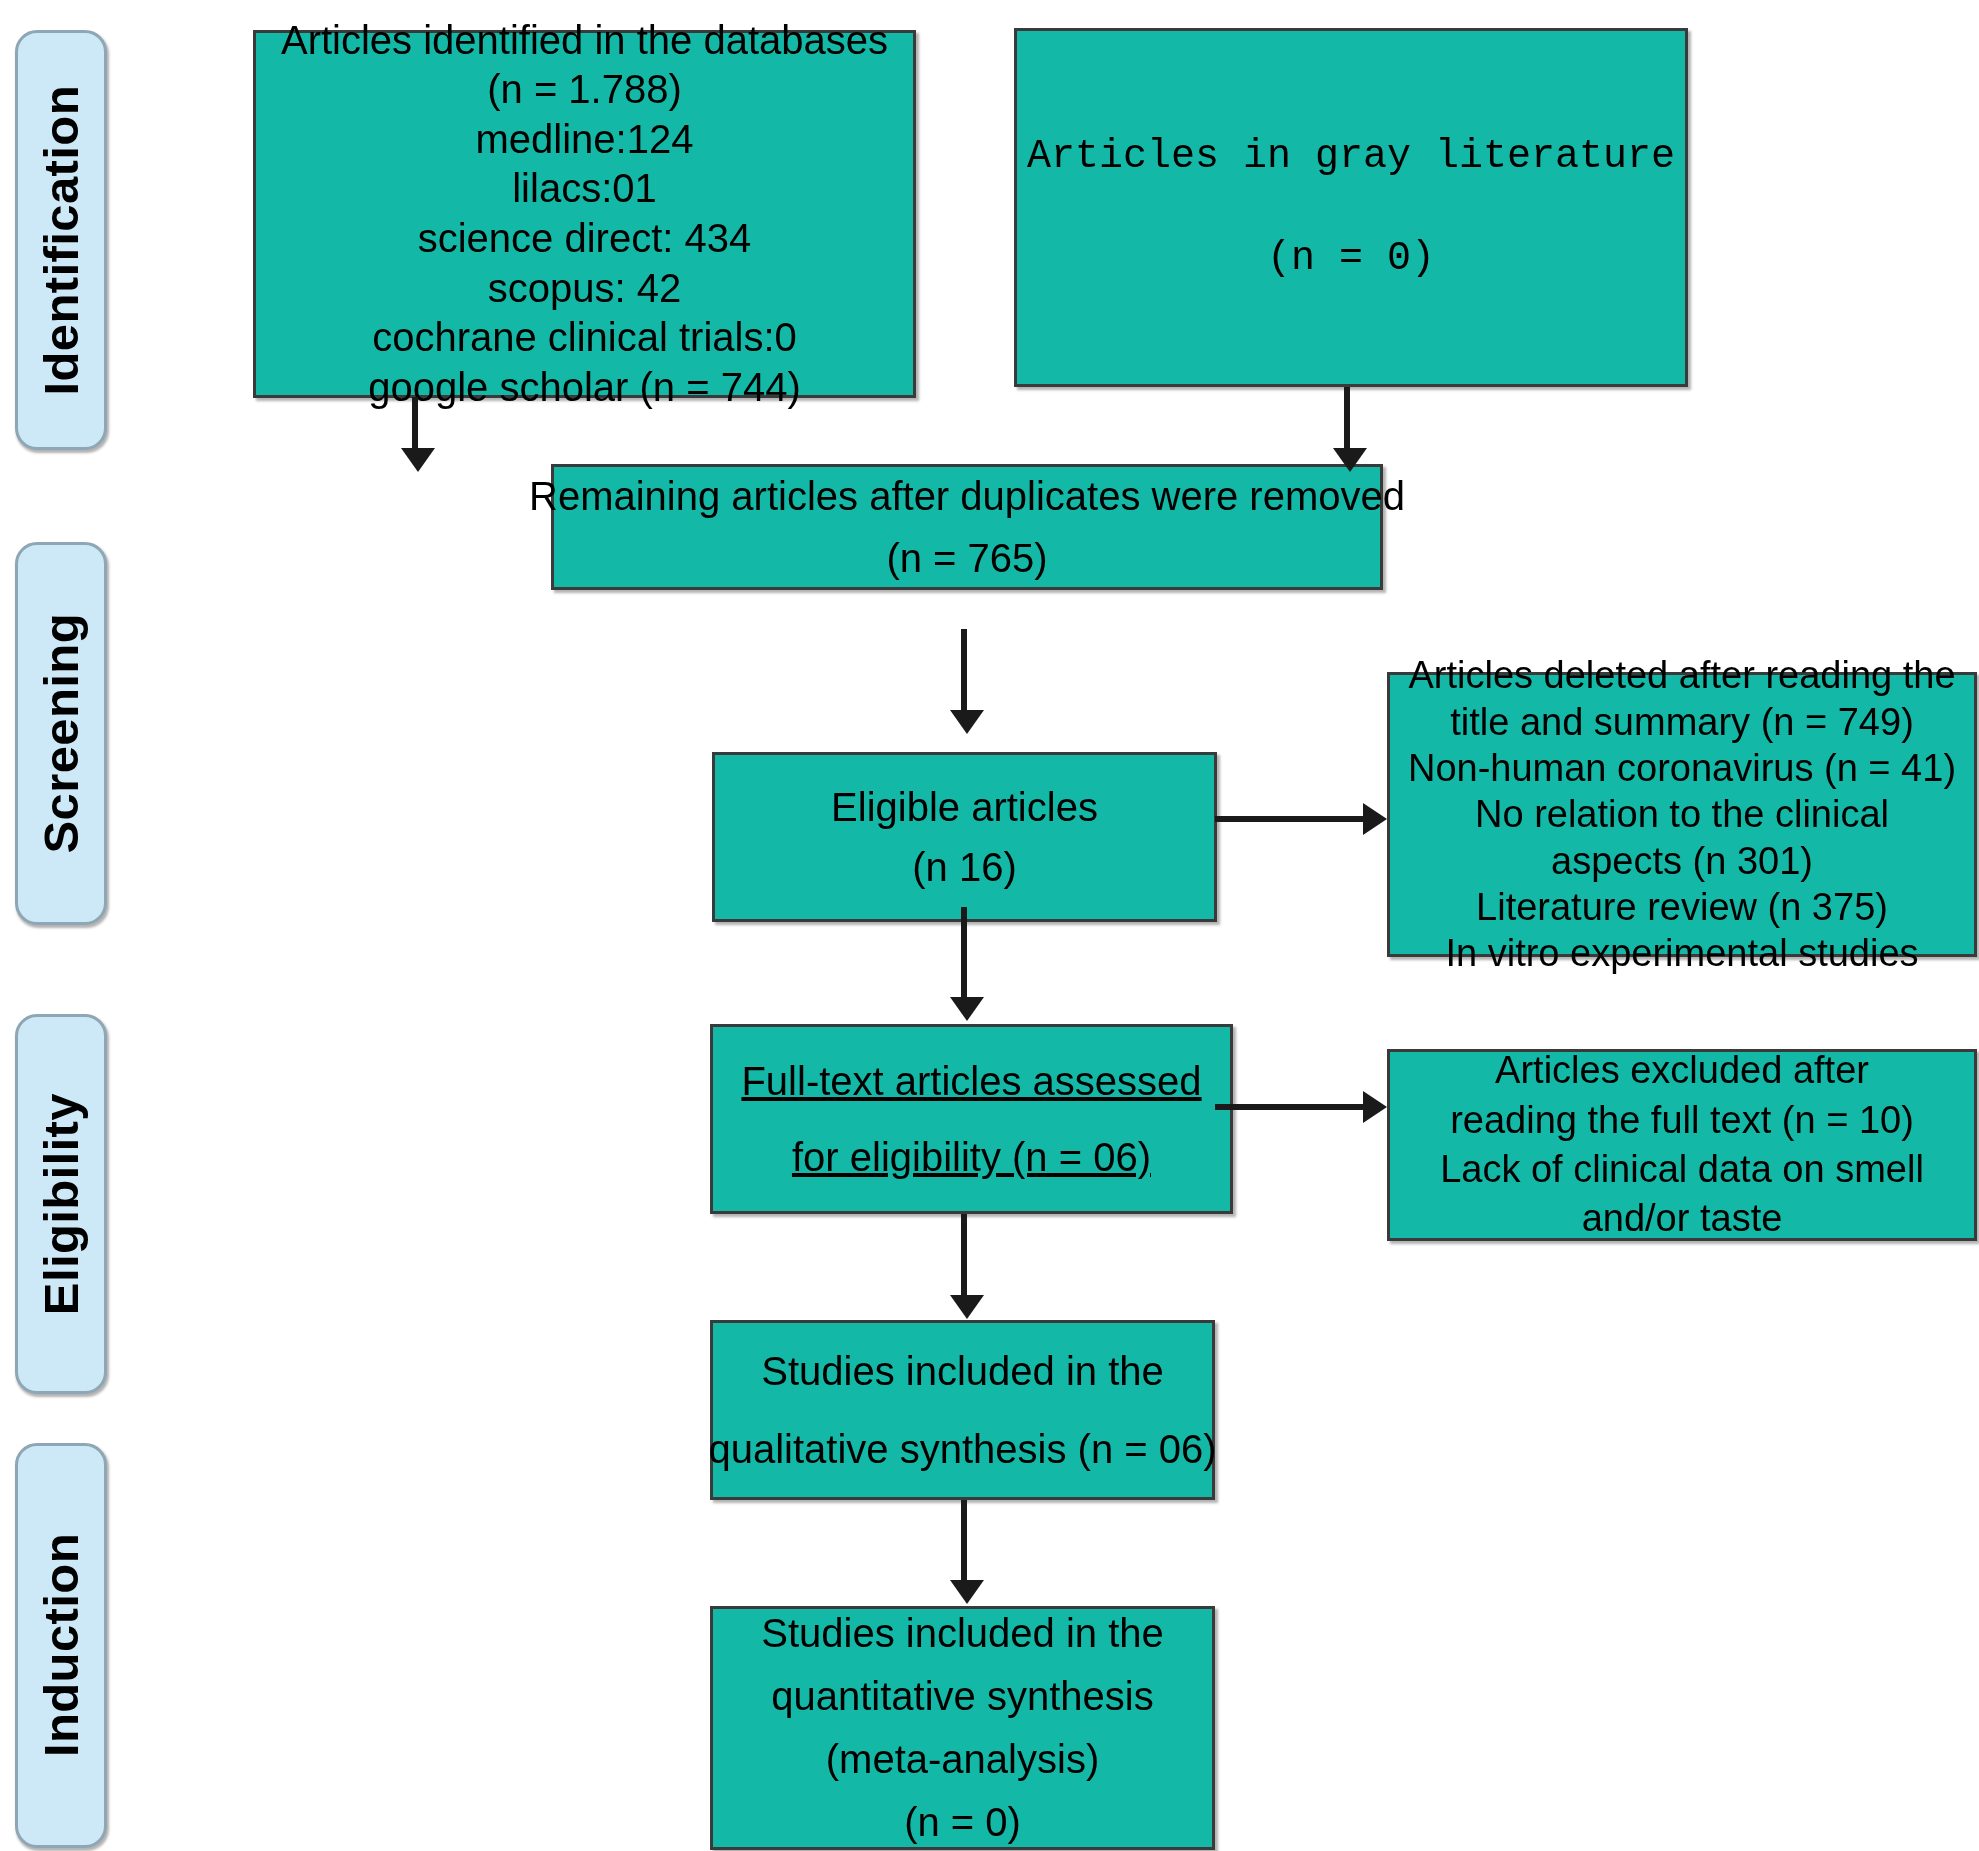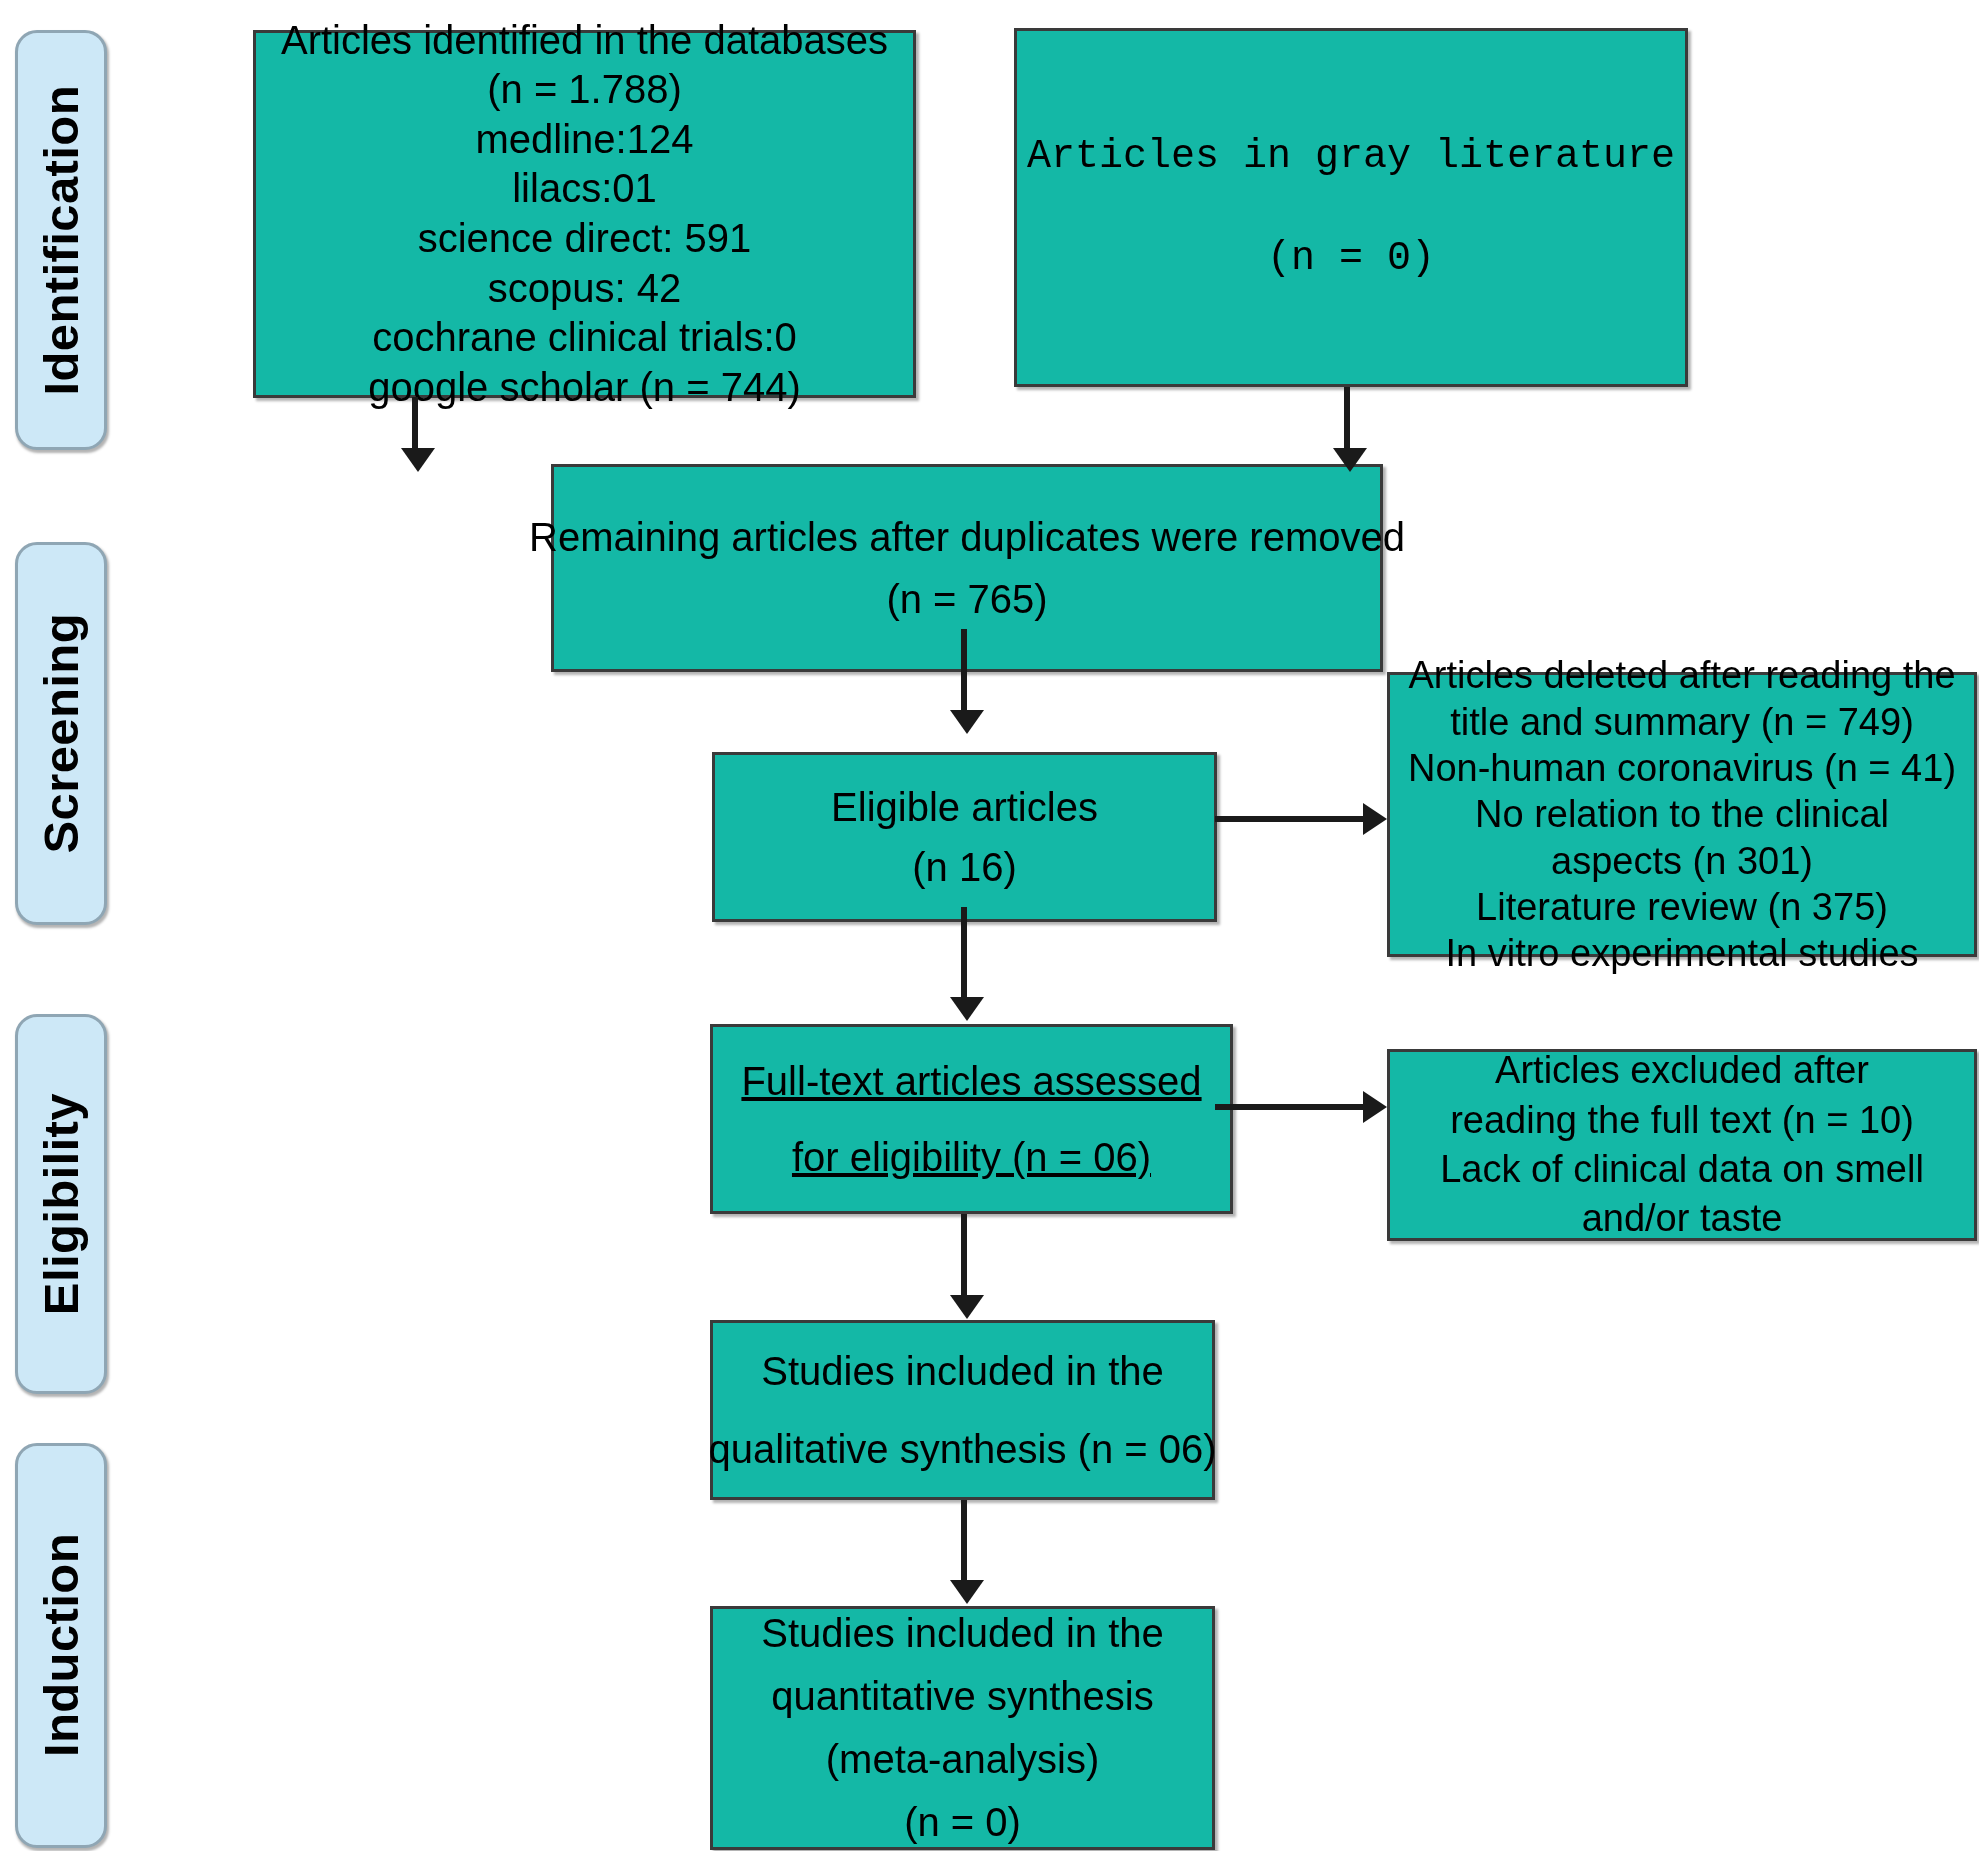--- a/index.html
+++ b/index.html
@@ -68,21 +68,21 @@
   }
 
   
   #box-databases   {left:253px;  top:30px;   width:663px;  height:368px;}
   #box-databases .line{line-height:1.24;}
 
   #box-gray-lit    {left:1014px; top:28px;   width:674px;  height:359px;}
   #box-gray-lit .line{line-height:1.2;font-family:Liberation Mono, monospace;}
   #box-gray-lit .gap{height:54px;}
 
-  #box-remaining   {left:551px;  top:464px;  width:832px;  height:208px;}
+  #box-remaining   {left:551px;  top:464px;  width:832px;  height:126px;}
   #box-remaining .line{line-height:1.55;}
 
   #box-eligible    {left:712px;  top:737px;  width:505px;  height:170px;margin-top:15px;}
   #box-eligible .line{line-height:1.5;}
 
   #box-excluded-screening{left:1387px; top:672px; width:590px; height:285px; padding:3.4px 8.5px;}
   #box-excluded-screening .line{font-size:38px;line-height:1.22;}
 
   #box-fulltext    {left:710px;  top:1024px; width:523px;  height:190px;text-decoration:underline;}
   #box-fulltext .line{line-height:1.9;}
@@ -160,21 +160,21 @@
   </div>
   <div class="stage-pill" id="stage-induction">
     <span class="stage-label">Induction</span>
   </div>
 
   <div class="flow-box" id="box-databases">
     <span class="line">Articles identified in the databases</span>
     <span class="line">(n  = 1.788)</span>
     <span class="line">medline:124</span>
     <span class="line">lilacs:01</span>
-    <span class="line">science direct: 591</span>
+    <span class="line">science direct: 434</span>
     <span class="line">scopus: 42</span>
     <span class="line">cochrane clinical trials:0</span>
     <span class="line">google scholar (n = 744)</span>
   </div>
 
   <div class="flow-box" id="box-gray-lit">
     <span class="line">Articles in gray literature</span>
     <span class="gap"></span>
     <span class="line">(n = 0)</span>
   </div>

